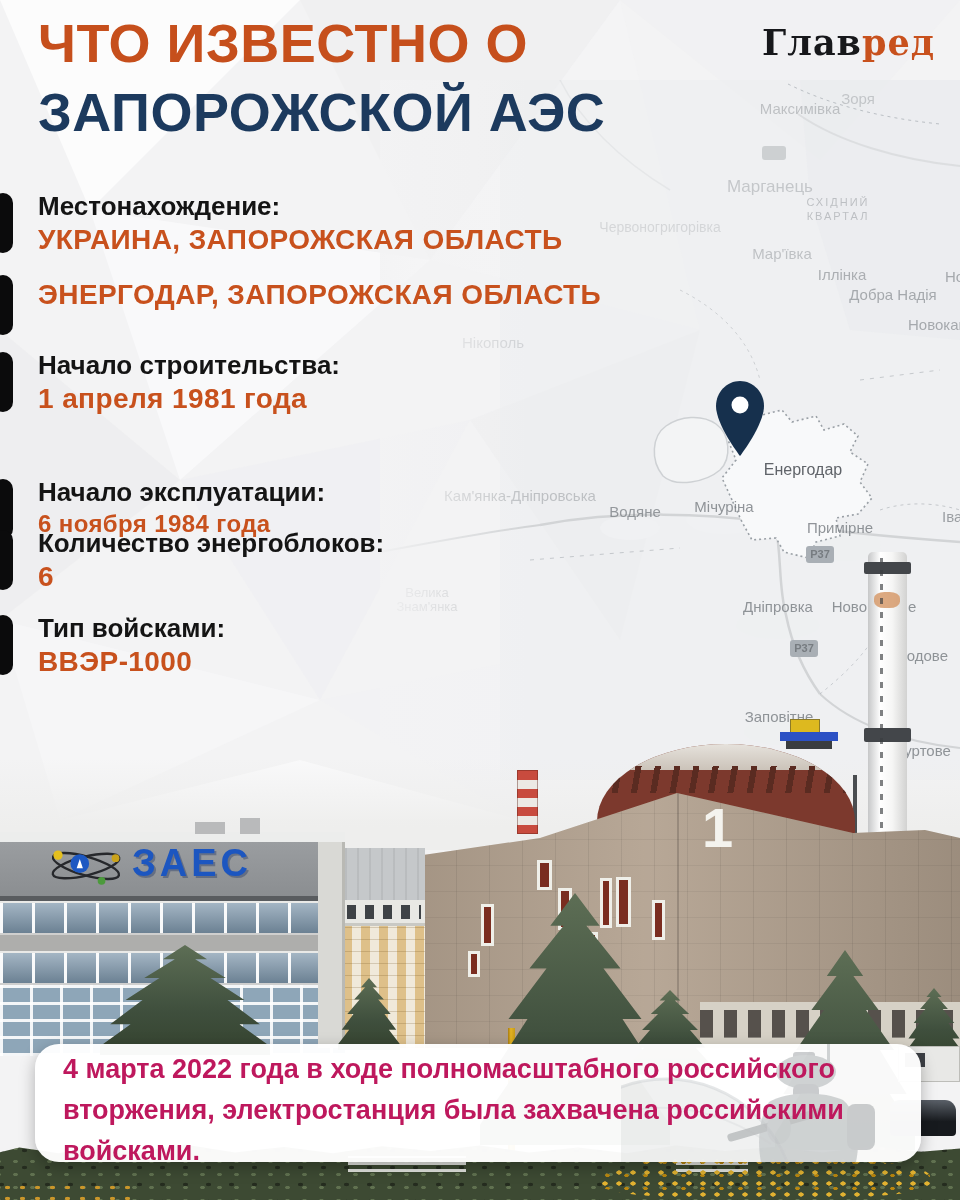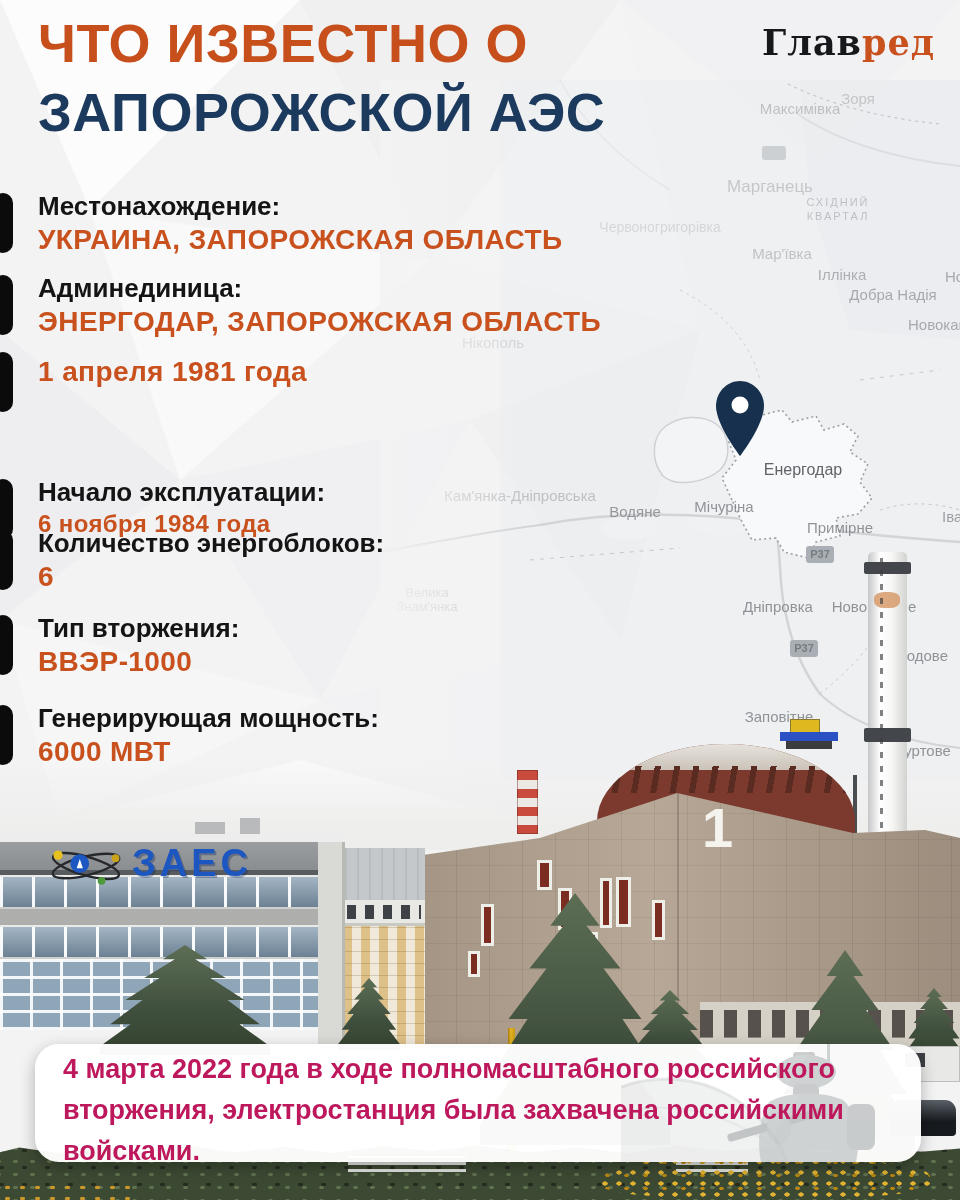--- a/index.html
+++ b/index.html
@@ -85,21 +85,21 @@
   .scaffold::before{content:"";position:absolute;left:0;right:0;top:0;height:26px;background:#e8e8e4;
     box-shadow:inset 0 -3px 0 #c9c9c4;}
   .scaffold::after{content:"";position:absolute;left:4px;right:4px;top:5px;height:14px;
     background:repeating-linear-gradient(90deg,#3e4246 0 9px,rgba(0,0,0,0) 9px 18px);}
   .scaffold .hlines{position:absolute;left:0;right:0;top:26px;bottom:0;
     background:repeating-linear-gradient(0deg,rgba(110,80,30,.22) 0 1px,rgba(0,0,0,0) 1px 12px);}
 
   
   .adm{left:0;top:832px;width:345px;height:216px;}
   .adm .roof{height:10px;background:#ecedec;}
-  .adm .face{position:relative;height:28px;background:linear-gradient(180deg,#9a9da0,#8b8e91);}
+  .adm .face{position:relative;height:54px;background:linear-gradient(180deg,#9a9da0,#8b8e91);}
   .zaes{position:absolute;left:132px;top:1px;font-size:38px;font-weight:700;letter-spacing:4px;
         color:#1c56c0;text-shadow:2px 2px 0 rgba(18,40,92,.35);line-height:1.1;}
   .atom{position:absolute;left:44px;top:3px;width:84px;height:42px;}
   .adm .dark{height:5px;background:#595c5f;}
   .glassrow{height:34px;background-color:#7d96ab;border-top:2px solid #e9e9e7;border-bottom:2px solid #cfcfce;
     background-image:repeating-linear-gradient(90deg,rgba(255,255,255,.95) 0 3px,rgba(255,255,255,0) 3px 32px),
                      linear-gradient(180deg,rgba(255,255,255,.3),rgba(0,0,0,.14));}
   .adm .sep{height:16px;background:#aeaeac;}
   .curtain{height:71px;background-color:#8ea6b8;
     background-image:repeating-linear-gradient(90deg,rgba(255,255,255,.9) 0 3px,rgba(255,255,255,0) 3px 30px),
@@ -359,46 +359,41 @@
   </div>
 
   <div class="facts" style="inset:0;">
     <div class="fact" style="top:193px;">
       <span class="pill"></span>
       <div class="flabel">Местонахождение:</div>
       <div class="fvalue">УКРАИНА, ЗАПОРОЖСКАЯ ОБЛАСТЬ</div>
     </div>
     <div class="fact" style="top:275px;">
       <span class="pill"></span>
-      <div class="flabel">Админединица:</div>
       <div class="fvalue">ЭНЕРГОДАР, ЗАПОРОЖСКАЯ ОБЛАСТЬ</div>
     </div>
     <div class="fact" style="top:352px;">
       <span class="pill"></span>
+      <div class="flabel">Начало строительства:</div>
       <div class="fvalue">1 апреля 1981 года</div>
     </div>
     <div class="fact" style="top:443px;margin-top:36px;">
       <span class="pill"></span>
       <div class="flabel">Начало эксплуатации:</div>
       <div class="fvalue sm">6 ноября 1984 года</div>
     </div>
     <div class="fact" style="top:530px;">
       <span class="pill"></span>
       <div class="flabel">Количество энергоблоков:</div>
       <div class="fvalue">6</div>
     </div>
     <div class="fact" style="top:615px;">
       <span class="pill"></span>
-      <div class="flabel">Тип вторжения:</div>
+      <div class="flabel">Тип войсками:</div>
       <div class="fvalue">ВВЭР-1000</div>
-    </div>
-    <div class="fact" style="top:705px;">
-      <span class="pill"></span>
-      <div class="flabel">Генерирующая мощность:</div>
-      <div class="fvalue">6000 МВТ</div>
     </div>
   </div>
 
   <div class="note">
     <svg class="note-soldier" viewBox="0 0 300 118">
       <circle cx="45" cy="165" r="130" fill="#cdd1d2" opacity="0.55"></circle>
       <circle cx="45" cy="165" r="130" fill="none" stroke="#b3b8ba" stroke-width="3" opacity="0.6"></circle>
       <path d="M-60,95 Q45,30 150,100" stroke="#c2c6c8" stroke-width="2" fill="none" opacity="0.5"></path>
       <g fill="#9aa0a3" opacity="0.8">
         <rect x="206" y="0" width="3" height="28"></rect>

